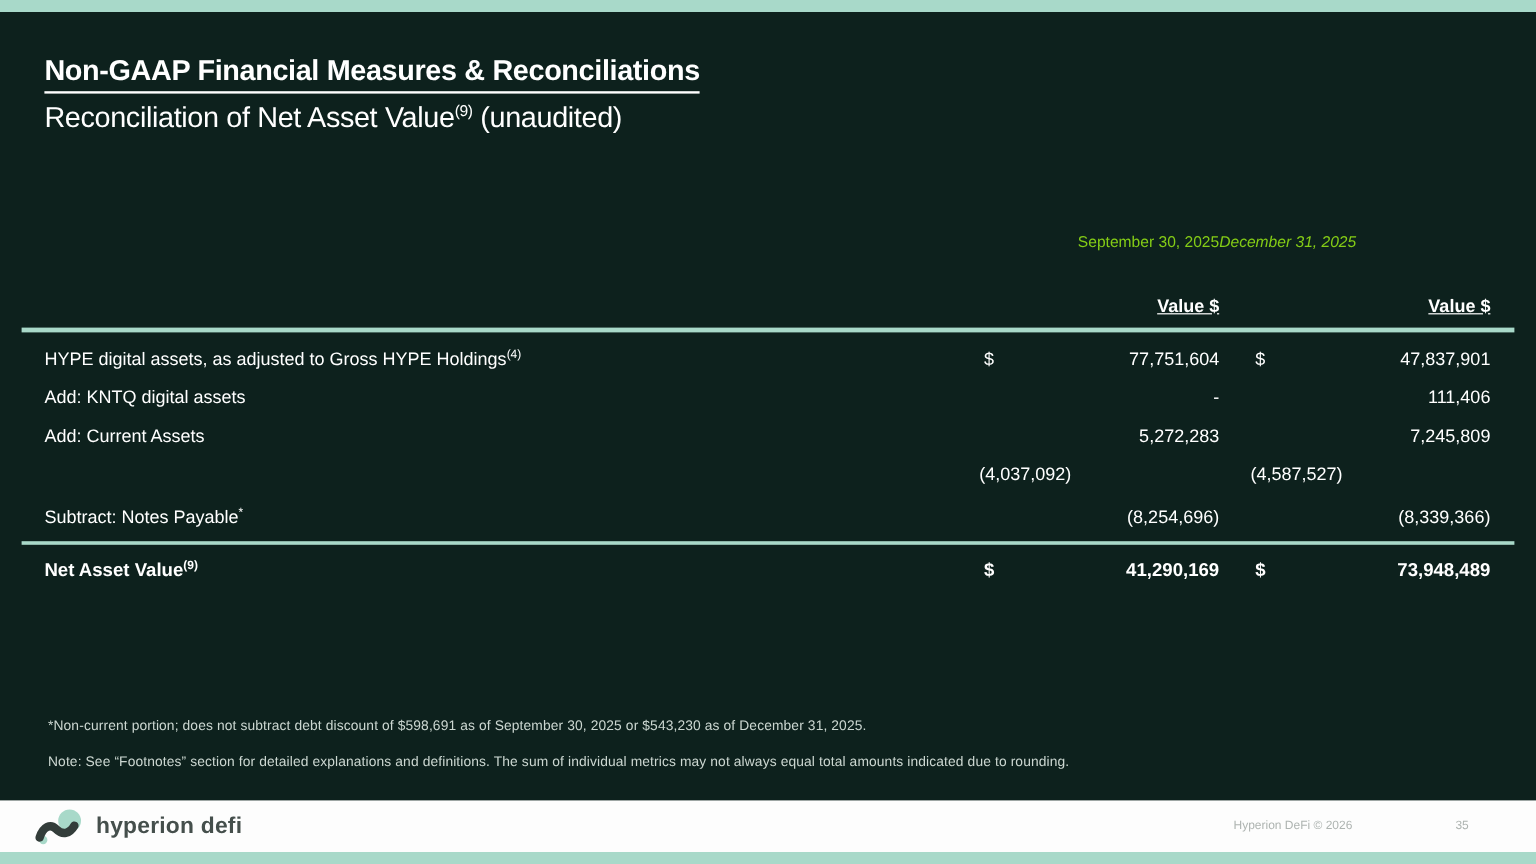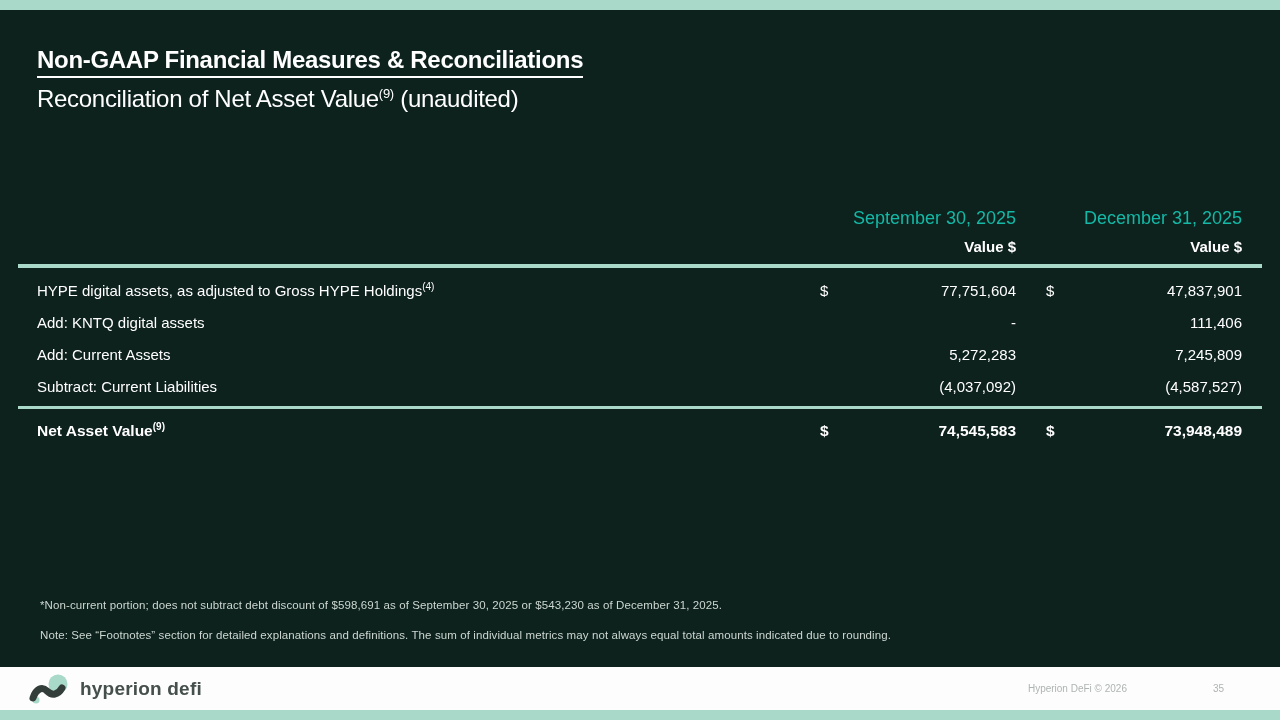--- a/index.html
+++ b/index.html
@@ -24,24 +24,24 @@
   .slide-subtitle sup { font-size: 13px; }
 
   
   .table-block { position: absolute; left: 18px; top: 192px; width: 1244px; color: #ffffff; }
   .trow, .thead-row {
     display: grid;
     grid-template-columns: 1fr 30px 170px 26px 30px 170px;
     padding-right: 20px;
     align-items: center;
   }
-  .thead-dates { height: 18px; font-size: 18px; color: #14b8a6; margin-top: 16px; }
+  .thead-dates { height: 18px; font-size: 13px; color: #84cc16; }
   .thead-dates .date1 { grid-column: 2 / 4; text-align: right; }
-  .thead-dates .date2 { grid-column: 4 / 7; text-align: right; }
-  .thead-values { height: 20px; margin-top: 10px; font-size: 15px; font-weight: 700; }
+  .thead-dates .date2 { grid-column: 4 / 7; text-align: left; font-style: italic; }
+  .thead-values { height: 20px; margin-top: 35px; font-size: 15px; font-weight: 700; text-decoration: underline; }
   .thead-values .vh1 { grid-column: 2 / 4; text-align: right; }
   .thead-values .vh2 { grid-column: 4 / 7; text-align: right; }
   .rule { height: 4px; background: #a8d9c9; margin-top: 8px; }
   .rule.mid { height: 3px; margin-top: 4px; }
   .tbody { margin-top: 6px; }
   .trow { height: 32px; font-size: 15px; }
   .trow.last-sub { margin-top: 4px; }
   .trow .label { padding-left: 19px; }
   .trow .label sup, .total-row .label sup { font-size: 10px; }
   .trow .cur { padding-left: 4px; }
@@ -118,35 +118,42 @@
     </div>
     <div class="trow">
       <div class="label"><span>Add: Current Assets</span><sup></sup></div>
       <div class="cur"></div>
       <div class="num">5,272,283</div>
       <div></div>
       <div class="cur"></div>
       <div class="num">7,245,809</div>
     </div>
     <div class="trow">
-      <div class="label"><span>Subtract: Current Liabilities</span><sup></sup></div>
       <div class="cur"></div>
       <div class="num">(4,037,092)</div>
       <div></div>
       <div class="cur"></div>
       <div class="num">(4,587,527)</div>
+    </div>
+    <div class="trow last-sub">
+      <div class="label"><span>Subtract: Notes Payable</span><sup>*</sup></div>
+      <div class="cur"></div>
+      <div class="num">(8,254,696)</div>
+      <div></div>
+      <div class="cur"></div>
+      <div class="num">(8,339,366)</div>
     </div>
   </div>
 
   <div class="rule mid"></div>
 
   <div class="total-row">
     <div class="label"><span>Net Asset Value</span><sup>(9)</sup></div>
     <div class="cur">$</div>
-    <div class="num">74,545,583</div>
+    <div class="num">41,290,169</div>
     <div></div>
     <div class="cur">$</div>
     <div class="num">73,948,489</div>
   </div>
 </div>
 
 <div class="footnote f1">*Non-current portion; does not subtract debt discount of $598,691 as of September 30, 2025 or $543,230 as of December 31, 2025.</div>
 <div class="footnote f2">Note: See “Footnotes” section for detailed explanations and definitions. The sum of individual metrics may not always equal total amounts indicated due to rounding.</div>
 
 <div class="footer-band">

